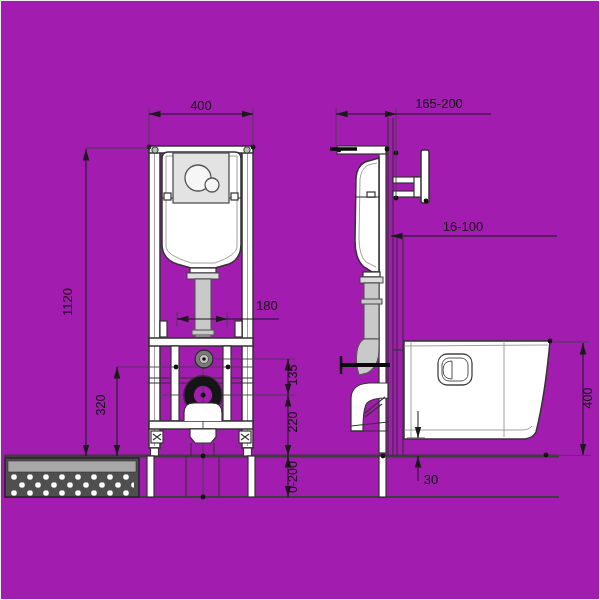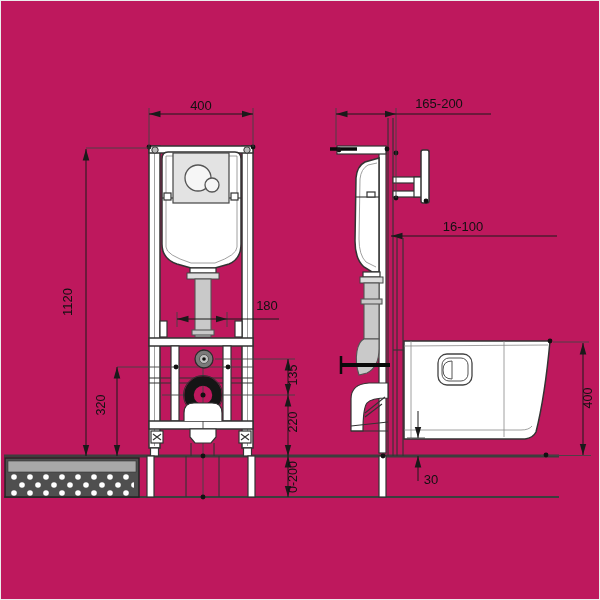--- a/index.html
+++ b/index.html
@@ -1,16 +1,16 @@
 <!DOCTYPE html>
 <html><head>
 <meta charset="utf-8">
 <style>
   html,body{margin:0;padding:0;background:#fff;}
-  .stage{width:600px;height:600px;position:relative;background:#be185d;border:1px solid #ececec;box-sizing:border-box;
+  .stage{width:600px;height:600px;position:relative;background:#a21caf;border:1px solid #ececec;box-sizing:border-box;
          font-family:"Liberation Sans", sans-serif;}
   svg{position:absolute;left:0;top:0;}
   .ol{fill:#fff;stroke:#333;stroke-width:1.5;}
   .ol2{fill:#fff;stroke:#333;stroke-width:1.2;}
   .ln{stroke:#333;stroke-width:1.1;fill:none;}
   .thin{stroke:#888;stroke-width:0.8;fill:none;}
   .dim{stroke:#1a1a1a;stroke-width:1;fill:none;}
   .ext{stroke:#444;stroke-width:0.9;fill:none;}
   .pipe{fill:#c9c9c9;stroke:#555;stroke-width:1.1;}
   .lbl{font:13px "Liberation Sans", sans-serif;fill:#111;}

